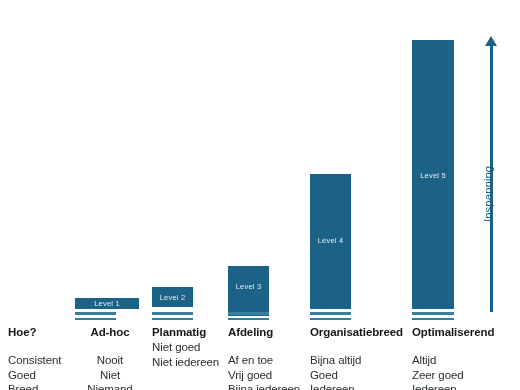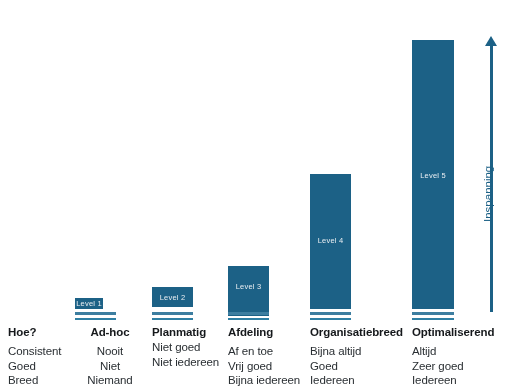--- a/index.html
+++ b/index.html
@@ -87,28 +87,28 @@
     white-space: nowrap;
     letter-spacing: -0.1px;
   }
   .col-cell {
     font-size: 11.5px;
     color: #2a2f33;
     line-height: 14.5px;
     white-space: nowrap;
     letter-spacing: -0.1px;
   }
-  .col-cell.c1 { margin-top: 4px; }
+  .col-cell.c1 { margin-top: 13px; }
 </style>
 </head>
 <body>
 
 <div id="stage">
 
-  <div class="bar" style="left:75px; top:298px; width:28px; height:11px;text-decoration:underline;">
+  <div class="bar" style="left:75px; top:298px; width:64px; height:11px;text-decoration:underline;">
     <div class="bar-label" style="top:2px;">Level 1</div>
   </div>
   <div class="bar-underline" style="left:75px; top:312px; width:41px;"></div>
 
   <div class="bar" style="left:152px; top:287px; width:41px; height:20px;">
     <div class="bar-label" style="top:7px;">Level 2</div>
   </div>
   <div class="bar-underline" style="left:152px; top:312px; width:41px;"></div>
 
   <div class="bar" style="left:228px; top:266px; width:41px; height:50px;">

